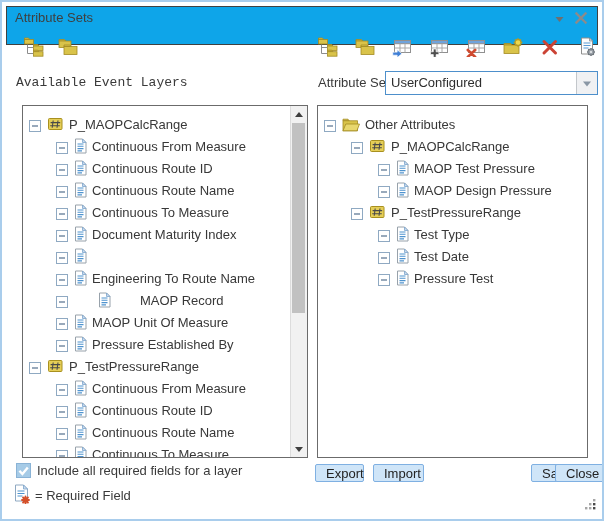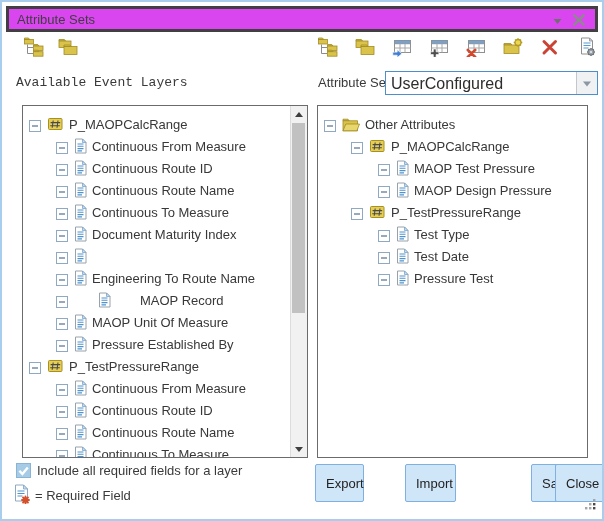--- a/index.html
+++ b/index.html
@@ -1,32 +1,32 @@
 <!DOCTYPE html>
 <html><head>
 <meta charset="utf-8">
 <style>
   html,body{margin:0;padding:0;background:#fff;}
   body{font-family:"Liberation Sans","DejaVu Sans",sans-serif;}
   .dialog{position:relative;width:604px;height:521px;box-sizing:border-box;
           background:#fff;border:2px solid #a9cdec;overflow:hidden;}
-  .titlebar{position:absolute;left:4px;top:4px;right:4px;height:26px;box-sizing:border-box;
-            border:3px solid #404040;background:#d946ef;}
+  .titlebar{position:absolute;left:4px;top:4px;right:4px;height:39px;box-sizing:border-box;
+            border:1px solid #404040;background:#0ea5e9;}
   .title-text{position:absolute;left:8px;top:3px;font-size:13px;color:#3f3f3f;}
   .tb-ctl{position:absolute;top:5px;width:16px;height:14px;display:flex;align-items:center;justify-content:center;cursor:pointer;}
   .ctl-caret{right:30px;}
   .ctl-close{right:8px;}
   .toolbar{position:absolute;top:37px;display:flex;}
   .toolbar.left{left:22px;gap:14px;}
   .toolbar.right{left:316px;gap:17px;}
   .tb-btn{width:20px;height:20px;display:inline-flex;align-items:center;justify-content:center;cursor:pointer;}
   .lbl{position:absolute;font-size:13px;color:#3a3a3a;white-space:nowrap;}
   .combo{position:absolute;left:383px;top:69px;width:213px;height:24px;box-sizing:border-box;
          border:1px solid #4d8fcb;background:#fff;}
-  .combo-value{position:absolute;left:5px;top:3px;font-size:16px;color:#2d2d2d;}
+  .combo-value{position:absolute;left:5px;top:3px;font-size:13px;color:#2d2d2d;}
   .combo-btn{position:absolute;right:0;top:0;width:20px;height:22px;background:#f0f1f3;
              border-left:1px solid #c3c7cb;display:flex;align-items:center;justify-content:center;cursor:pointer;}
   .panel{position:absolute;top:103px;height:353px;box-sizing:border-box;border:1px solid #6b6b6b;background:#fff;overflow:hidden;}
   .panel.leftp{left:20px;width:286px;}
   .panel.rightp{left:315px;width:271px;}
   .tree{position:absolute;left:0;top:0;right:16px;bottom:0;padding-top:4px;overflow:hidden;}
   .panel.rightp .tree{right:0;}
   .tree-row{display:flex;align-items:flex-end;height:22px;white-space:nowrap;cursor:default;}
   .expander{width:12px;height:12px;margin-right:6px;flex:0 0 auto;display:inline-flex;cursor:pointer;}
   .node-icon{margin-right:5px;flex:0 0 auto;display:inline-flex;}
@@ -35,24 +35,24 @@
   .sb-arrow{position:absolute;left:0;width:16px;height:16px;display:flex;align-items:center;justify-content:center;cursor:pointer;}
   .sb-up{top:0;}
   .sb-down{bottom:0;}
   .tri-up{width:0;height:0;border-left:4px solid transparent;border-right:4px solid transparent;border-bottom:5px solid #3f3f3f;}
   .tri-down{width:0;height:0;border-left:4px solid transparent;border-right:4px solid transparent;border-top:5px solid #3f3f3f;}
   .sb-thumb{position:absolute;left:1px;top:17px;width:13px;height:190px;background:#c1c1c1;cursor:pointer;}
   .checkbox{position:absolute;left:14px;top:461px;width:15px;height:15px;cursor:pointer;display:inline-flex;}
   .chk-label{left:35px;top:461px;}
   .req-icon{position:absolute;left:12px;top:482px;display:inline-flex;}
   .req-label{left:33px;top:486px;}
-  .btn{position:absolute;top:462px;height:38px;box-sizing:border-box;background:#cfe5f8;border:1px solid #7fb0e2;
+  .btn{position:absolute;top:462px;height:18px;box-sizing:border-box;background:#cfe5f8;border:1px solid #7fb0e2;
        border-radius:2px;font-size:13px;color:#222;font-family:inherit;cursor:pointer;padding:0 10px;}
   .btn-export{left:313px;width:49px;}
-  .btn-import{left:371px;width:51px;margin-left:32px;}
+  .btn-import{left:371px;width:51px;}
   .btn-save{left:489px;width:50px;margin-left:40px;}
   .btn-close{left:553px;width:49px;}
   .grip{position:absolute;right:5px;bottom:4px;cursor:nwse-resize;}
 </style>
 </head>
 <body>
 
 <div class="dialog">
 
   <div class="titlebar">

